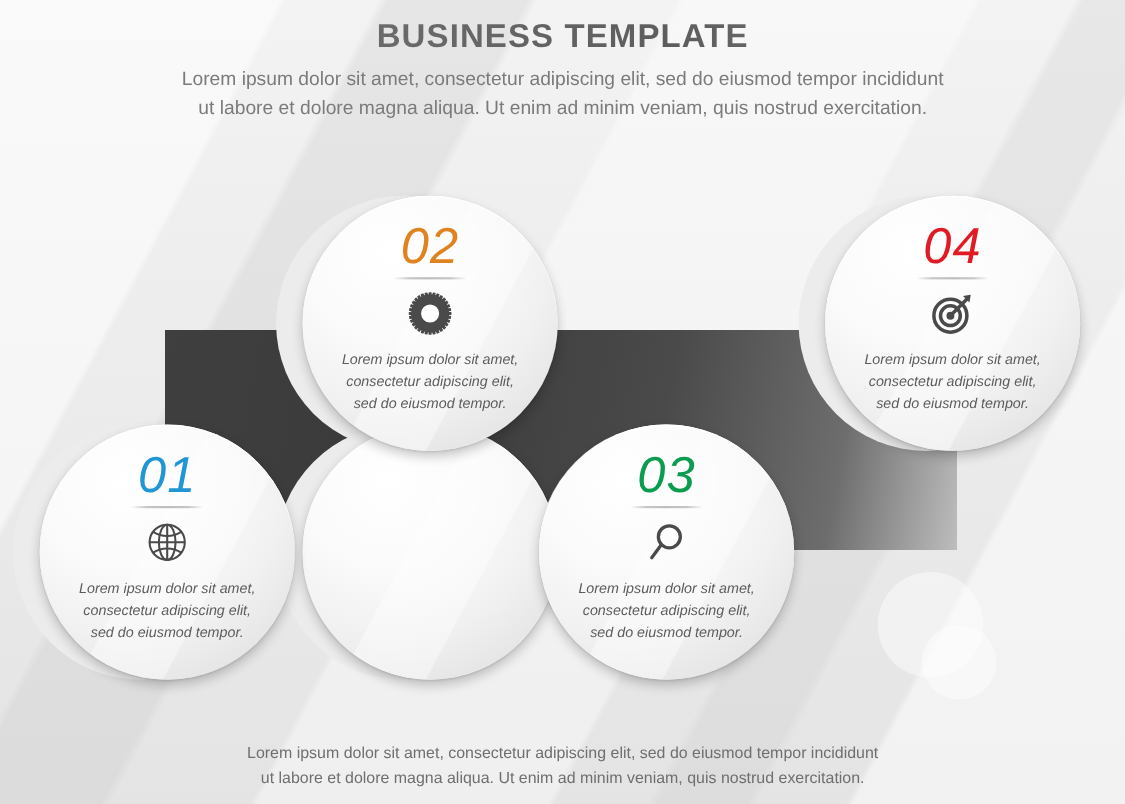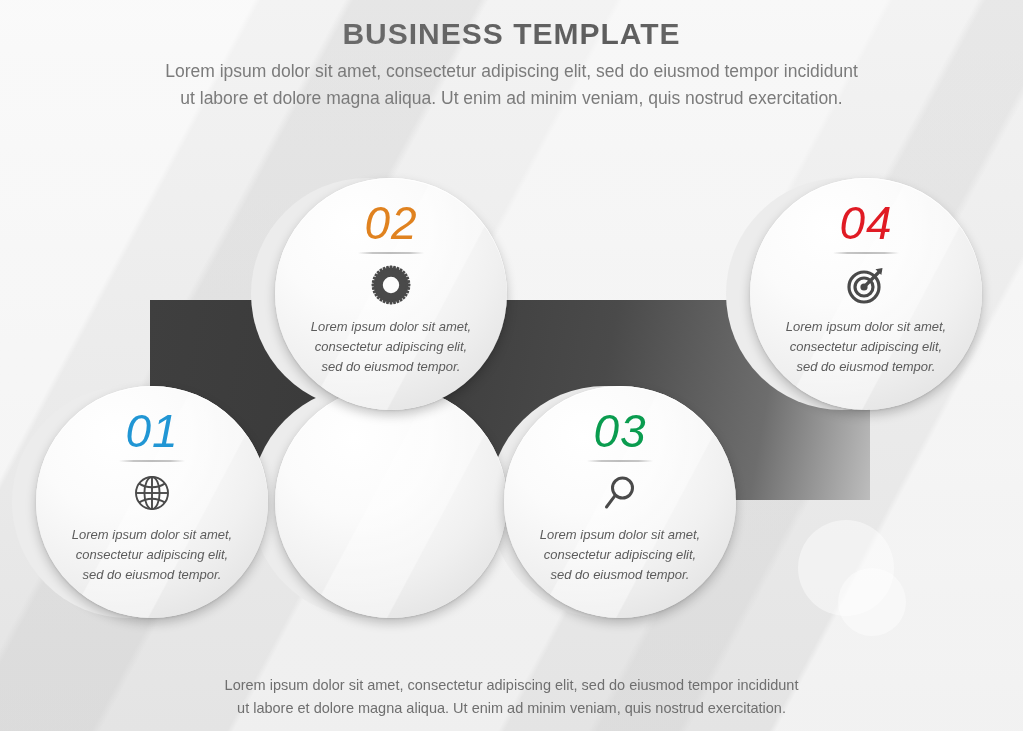--- a/index.html
+++ b/index.html
@@ -139,21 +139,21 @@
       rgba(255,255,255,0.42) 44.5%,
       rgba(255,255,255,0.42) 66%,
       rgba(255,255,255,0.00) 66.5%,
       rgba(255,255,255,0.00) 100%);
     pointer-events: none;
   }
 
   .c01 { left: 36px;  top: 386px; }
   .c02 { left: 275px; top: 178px; }
   .cBlank { left: 275px; top: 386px; }
-  .c03 { left: 504px; top: 386px; }
+  .c03 { left: 490px; top: 386px; }
   .c04 { left: 750px; top: 178px; }
 
   .c-inner {
     position: relative;
     z-index: 2;
     width: 100%;
     height: 100%;
     display: flex;
     flex-direction: column;
     align-items: center;

